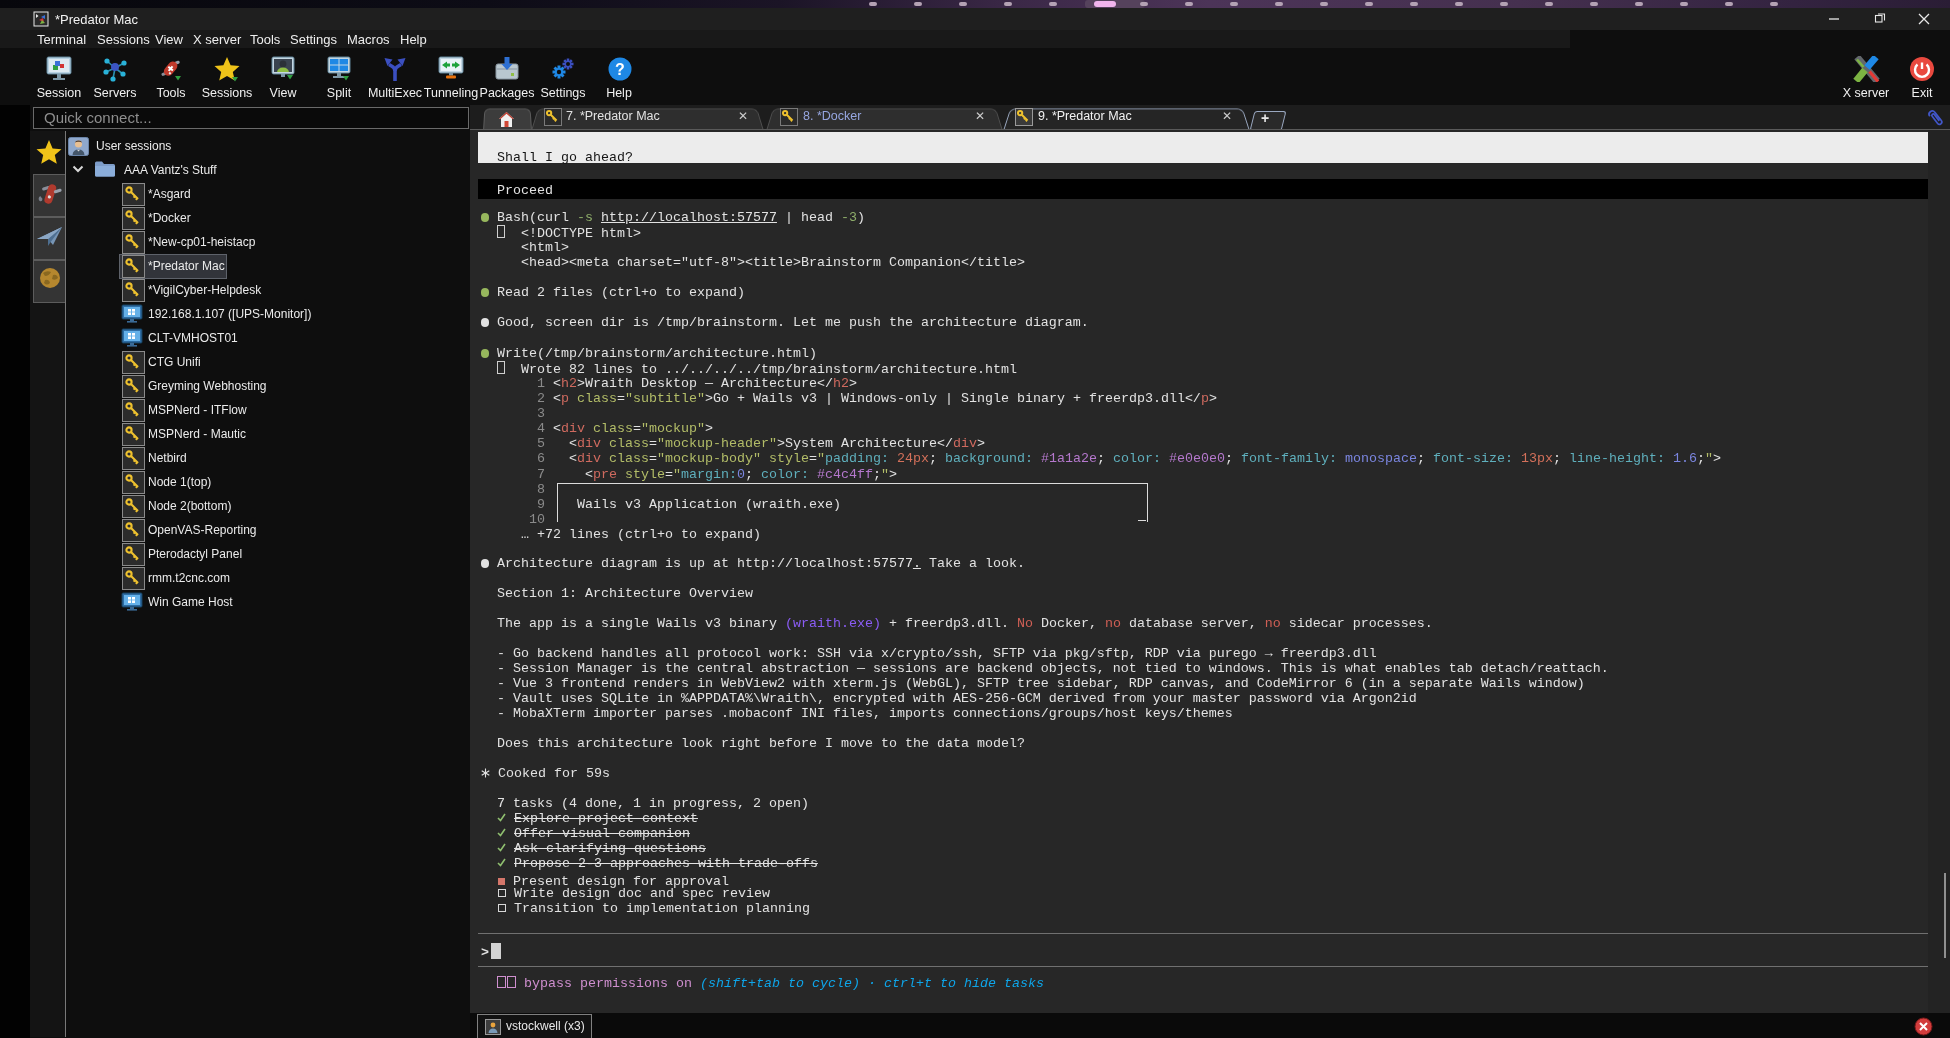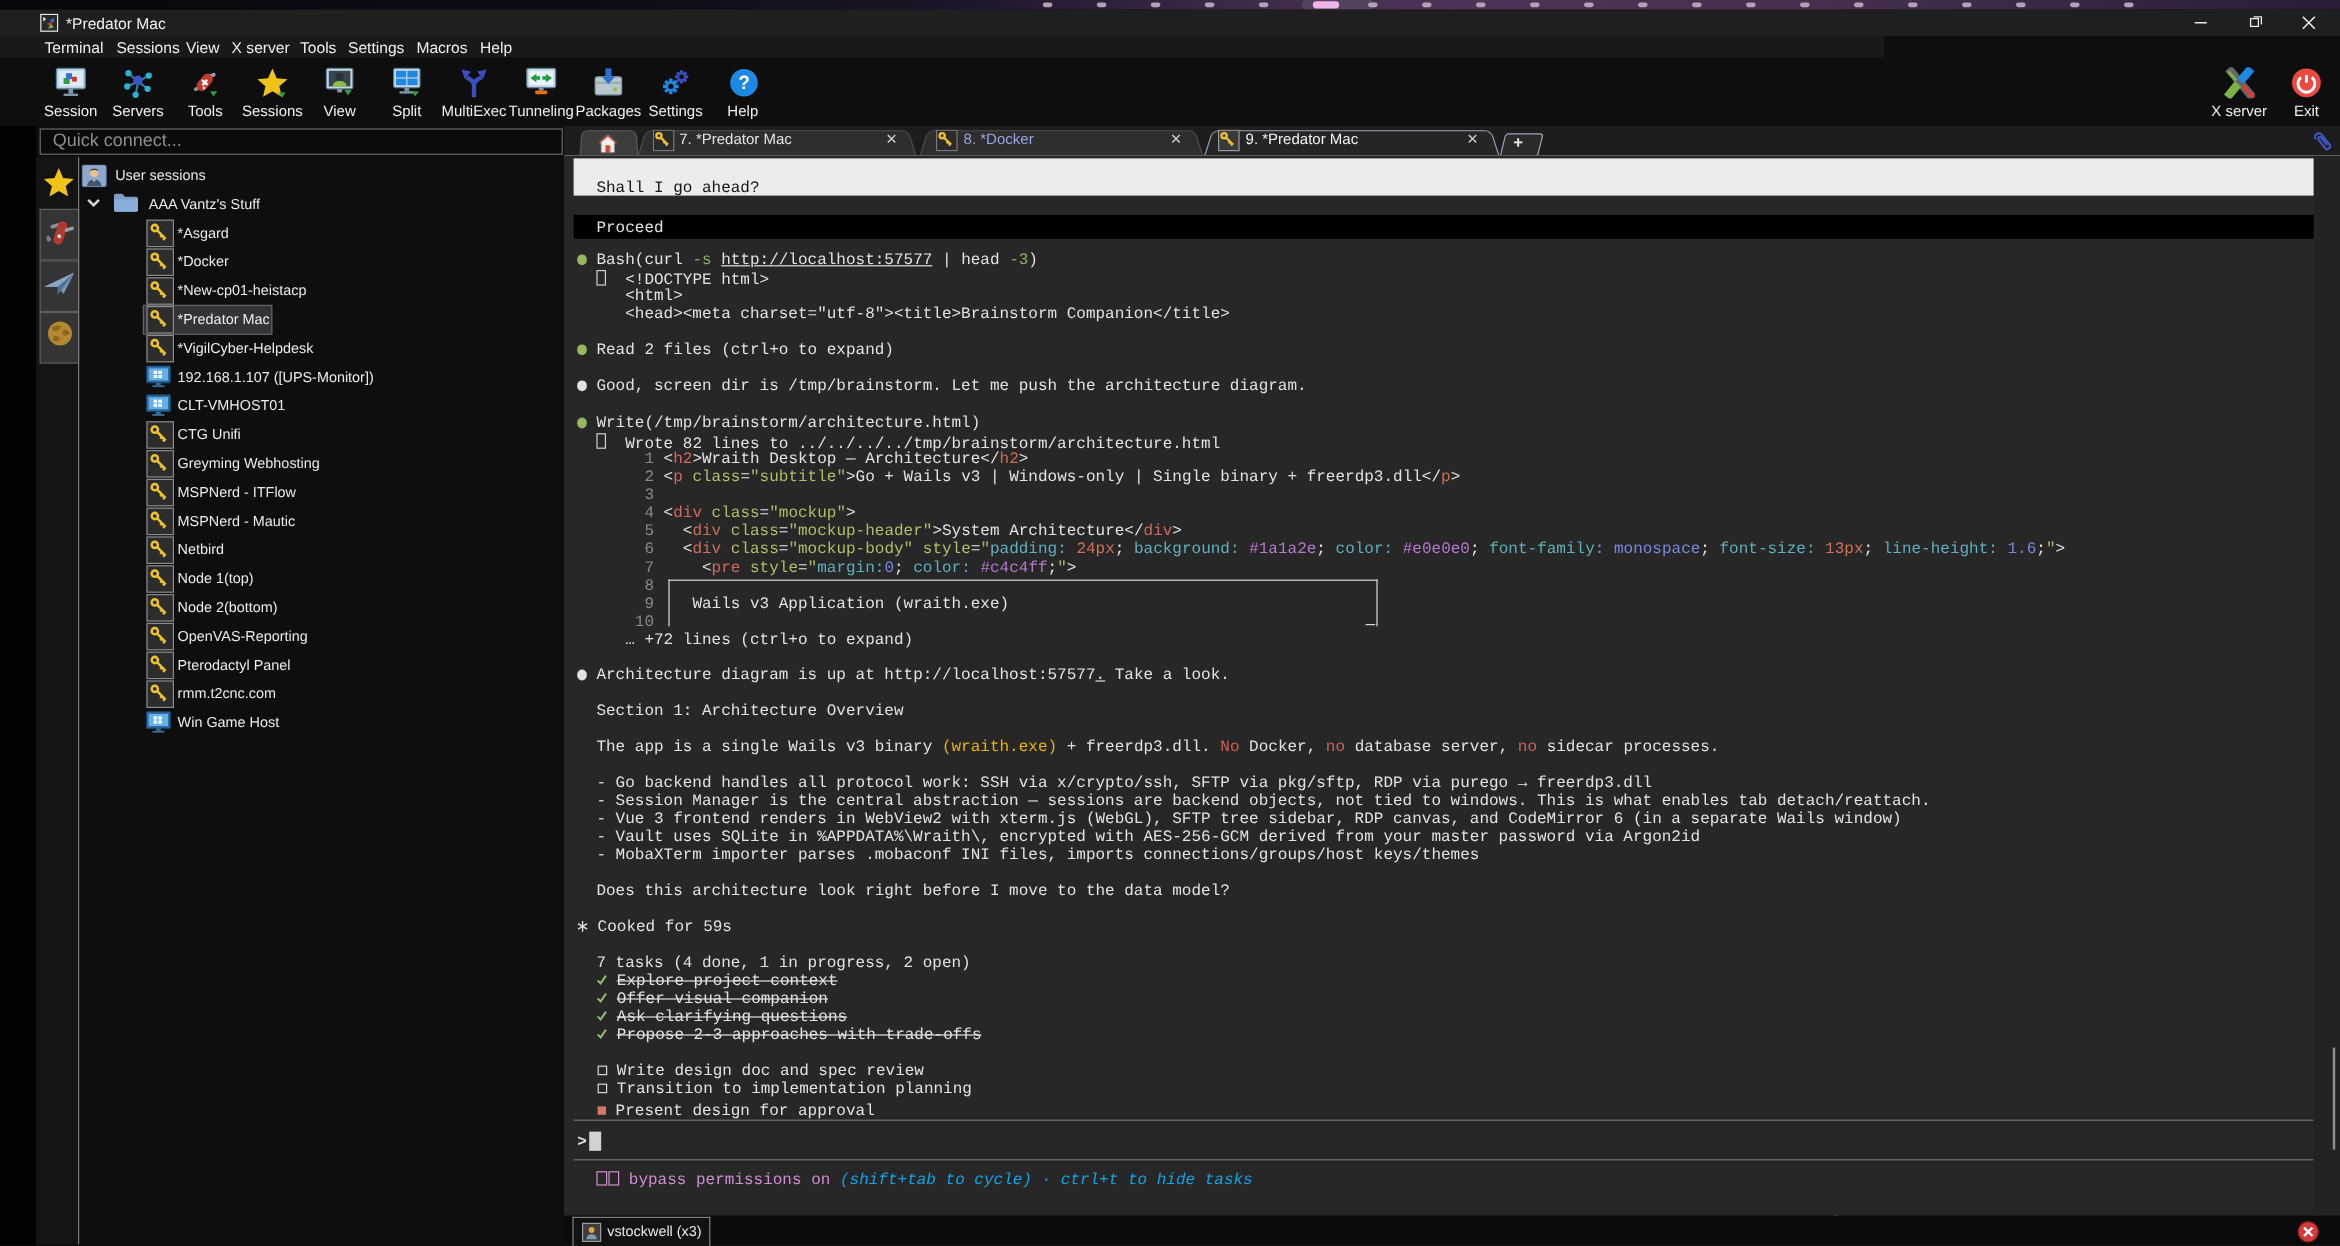--- a/index.html
+++ b/index.html
@@ -36,21 +36,21 @@
 
 #term{left:470px;top:130px;width:1480px;height:883px;background:#272727;}
 #whitebar{left:478px;top:132px;width:1450px;height:31px;background:#ececec;}
 #proceedbar{left:478px;top:179px;width:1450px;height:20px;background:#000000;}
 .tl{position:absolute;left:481px;white-space:pre;font-family:"Liberation Mono",monospace;font-size:13.33px;line-height:15px;color:#e2e2e2;}
 .dot8{display:inline-block;width:8px;height:9px;border-radius:4px;vertical-align:-1px;}
 .tofu{display:inline-block;width:6px;height:11px;border:1px solid #cfcfcf;vertical-align:-1px;margin-right:0;}
 .tofup{display:inline-block;width:7px;height:10px;border:1px solid #cf8fcf;vertical-align:-1px;}
 .gr{color:#8fae6a;} .red{color:#cf5f55;} .tag{color:#cf6a5f;} .attr{color:#b3bd68;}
 .prop{color:#5fb0bd;} .num{color:#d3705a;} .hex{color:#b578cd;} .kw{color:#7b86e0;}
-.dim{color:#eab308;} .lno{color:#8a8a8a;} .strike{text-decoration:line-through;} .pink{color:#cf8fcf;} .ltgray{color:#0ea5e9;font-style:italic;}
+.dim{color:#8b5cf6;} .lno{color:#8a8a8a;} .strike{text-decoration:line-through;} .pink{color:#cf8fcf;} .ltgray{color:#0ea5e9;font-style:italic;}
 #mockbox{left:557px;top:483px;width:589px;height:38px;border-top:1px solid #dcdcdc;border-left:1px solid #dcdcdc;border-right:1px solid #dcdcdc;}
 #mockhook{left:1138px;top:520px;width:8px;height:1px;background:#dcdcdc;}
 .hr{position:absolute;left:478px;width:1450px;height:1px;background:#707070;}
 #cursor{left:491px;top:943px;width:10px;height:16px;background:#d2d2d2;}
 
 #bottom{left:470px;top:1013px;width:1480px;height:25px;background:#0a0a0a;}
 #vtab{left:477px;top:1014px;width:113px;height:24px;border:1px solid #808080;border-bottom:none;background:#121212;}
 #vtxt{left:506px;top:1019px;font-size:12px;color:#e8e8e8;}
 #scroll{left:1928px;top:130px;width:22px;height:883px;background:#232323;}
 #thumb{left:1944px;top:873px;width:2px;height:85px;background:#909090;}
@@ -545,21 +545,21 @@
       </svg> <span class="strike">Explore project context</span></div>
 <div class="tl" style="top:826px;">  <svg width="9" height="11" style="vertical-align:-1px;" viewBox="0 0 9 11">
         <path d="M1 6 L3.5 8.5 L8 2" stroke="#8fbf6f" stroke-width="1.6" fill="none"></path>
       </svg> <span class="strike">Offer visual companion</span></div>
 <div class="tl" style="top:841px;">  <svg width="9" height="11" style="vertical-align:-1px;" viewBox="0 0 9 11">
         <path d="M1 6 L3.5 8.5 L8 2" stroke="#8fbf6f" stroke-width="1.6" fill="none"></path>
       </svg> <span class="strike">Ask clarifying questions</span></div>
 <div class="tl" style="top:856px;">  <svg width="9" height="11" style="vertical-align:-1px;" viewBox="0 0 9 11">
         <path d="M1 6 L3.5 8.5 L8 2" stroke="#8fbf6f" stroke-width="1.6" fill="none"></path>
       </svg> <span class="strike">Propose 2-3 approaches with trade-offs</span></div>
-<div class="tl" style="top:919px;">  <span style="display:inline-block;width:7px;height:7px;background:#d4766a;margin:0 0.5px;"></span> Present design for approval</div>
+<div class="tl" style="top:874px;">  <span style="display:inline-block;width:7px;height:7px;background:#d4766a;margin:0 0.5px;"></span> Present design for approval</div>
 <div class="tl" style="top:886px;">  <span style="display:inline-block;width:6px;height:6px;border:1px solid #d8d8d8;margin:0 0.5px;vertical-align:0.5px;"></span> Write design doc and spec review</div>
 <div class="tl" style="top:901px;">  <span style="display:inline-block;width:6px;height:6px;border:1px solid #d8d8d8;margin:0 0.5px;vertical-align:0.5px;"></span> Transition to implementation planning</div>
 <div class="tl" style="top:945px;font-weight:bold;">&gt;</div>
 <div class="tl" style="top:976px;">  <span class="tofup"></span><span class="tofup" style="margin-left:1px;"></span> <span class="pink">bypass permissions on</span> <span class="ltgray">(shift+tab to cycle) · ctrl+t to hide tasks</span></div>
 </div>
 <div id="mockbox" class="abs"></div>
 <div id="mockhook" class="abs"></div>
 <div id="bottom" class="abs"></div>
 <div id="vtab" class="abs"></div>
 <div id="vtxt" class="abs">vstockwell (x3)</div>

